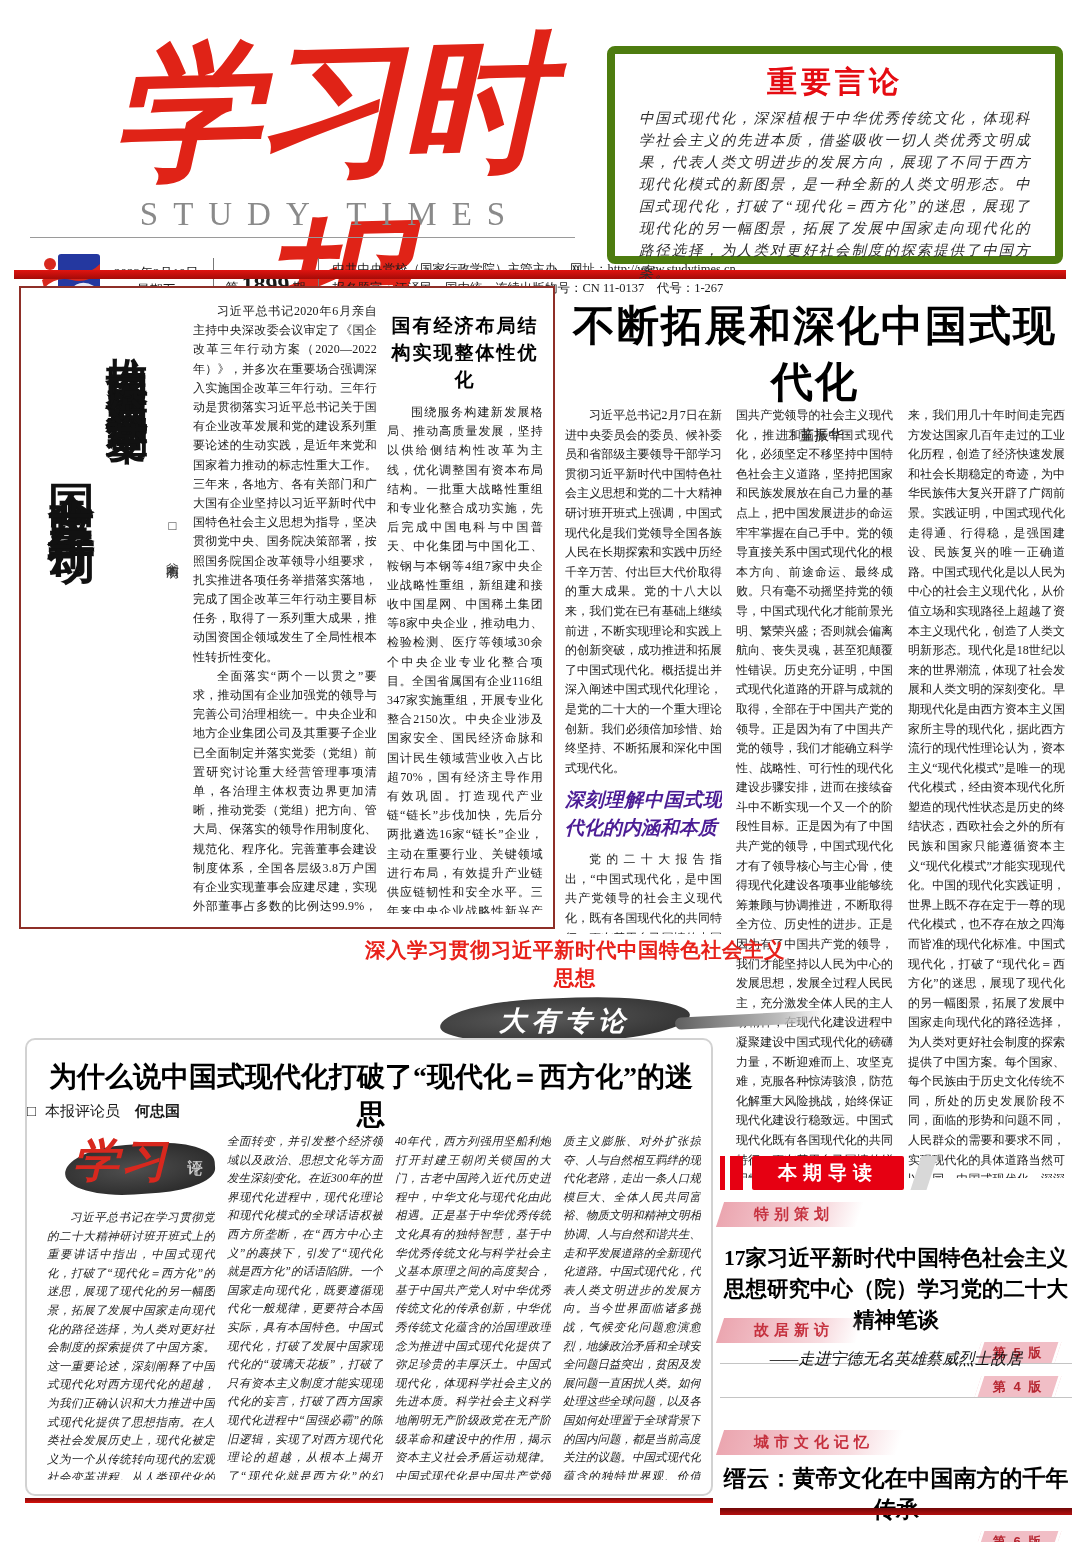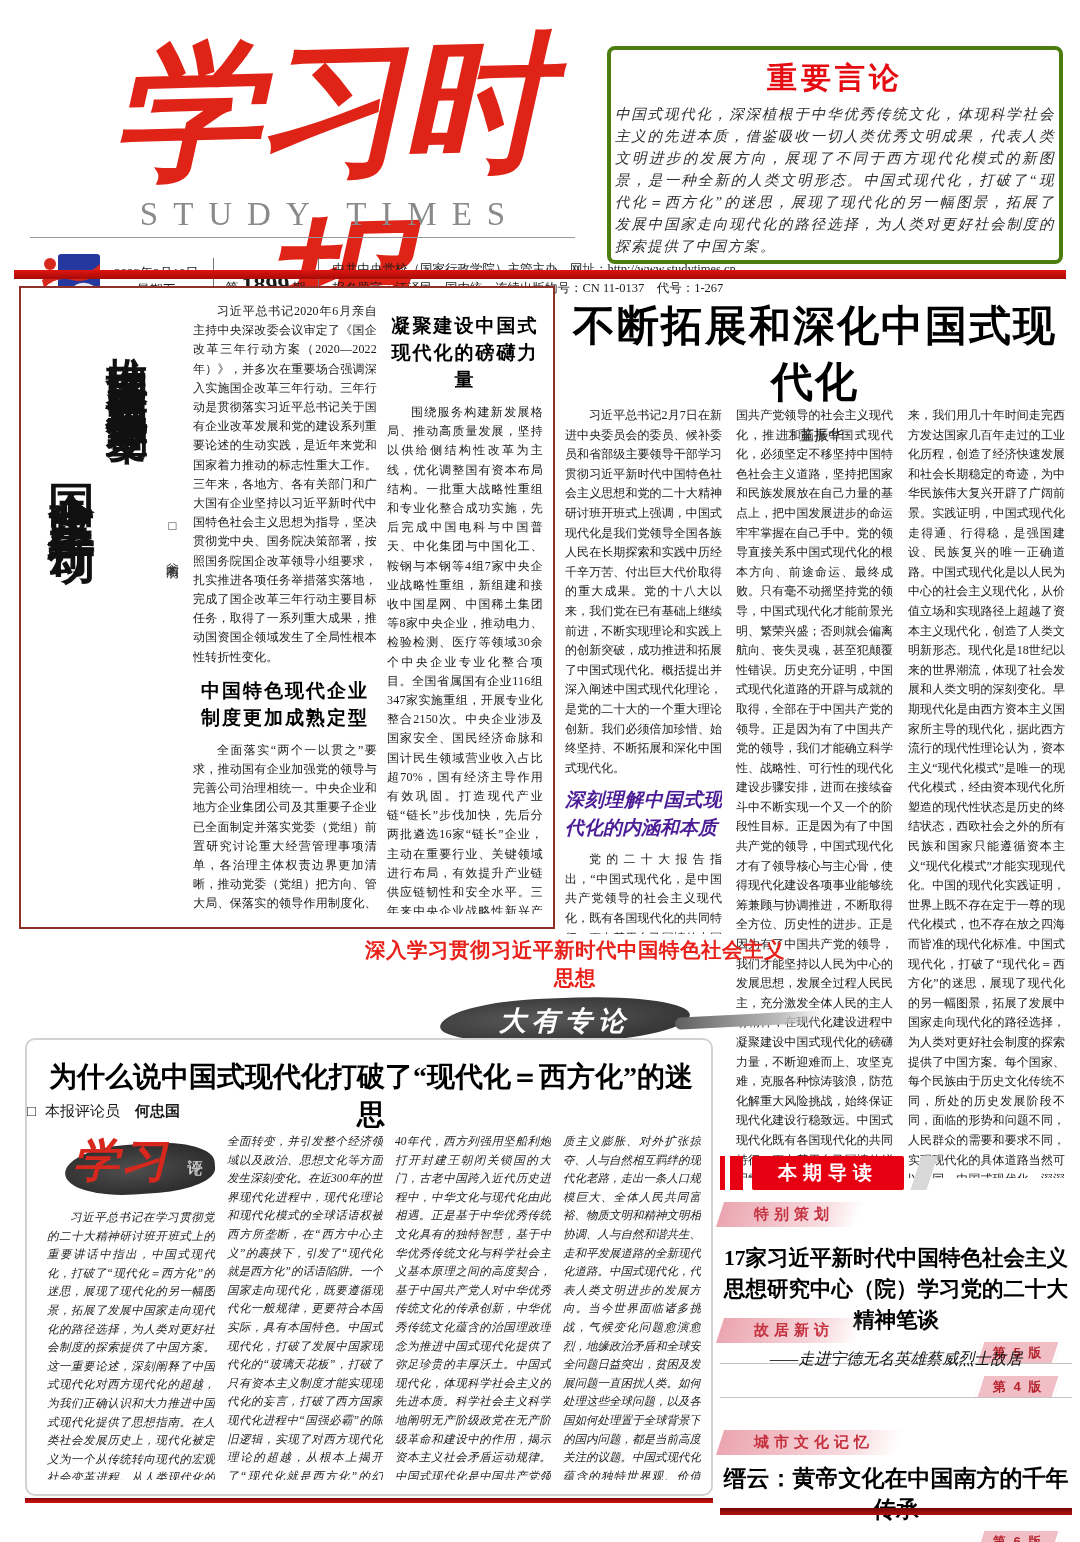--- a/index.html
+++ b/index.html
@@ -25,21 +25,21 @@
   .logo-wrap { width:64px; height:48px; position:relative; flex:0 0 64px; }
   .date-block { text-align:center; font-size:13px; line-height:17px; padding:0 10px; white-space:nowrap; }
   .vdiv { width:0; border-left:1px solid #777; height:40px; margin:0 4px; }
   .issue-block { font-size:13px; white-space:nowrap; padding:0 8px; }
   .issue-no { font-size:24px; font-weight:bold; padding:0 3px; }
   .pub-block { font-size:12.5px; line-height:19px; padding-left:10px; white-space:nowrap; }
   .red-rule { left:14px; top:270px; width:1052px; height:9px; background:linear-gradient(#e01410,#a50b08); }
 
   
   .remarks-box { left:607px; top:46px; width:456px; height:218px; background:#fff;
-    border:4px solid #4d7c0f; border-radius:8px; padding:8px 4px 6px; }
+    border:8px solid #4d7c0f; border-radius:8px; padding:8px 24px 6px; }
   .remarks-title { text-align:center; color:#e50c12; font-weight:900; font-size:30px;
     letter-spacing:4px; margin-bottom:4px; }
   .remarks-body { font-size:14.5px; line-height:22px; letter-spacing:1.6px; color:#2e2e2e; }
 
   
   .left-box { left:19px; top:286px; width:536px; height:643px; background:#fff;
     border:2px solid #8e2f28; }
   .vtitle { writing-mode:vertical-rl; text-orientation:upright; font-weight:900; color:#111; }
   .vt-sub  { left:20px;  top:158px; font-size:47px; letter-spacing:8px; height:450px; }
   .vt-main { left:78px;  top:36px;  font-size:42px; letter-spacing:5px; height:585px; }
@@ -165,26 +165,25 @@
   <div class="remarks-body kai just">中国式现代化，深深植根于中华优秀传统文化，体现科学社会主义的先进本质，借鉴吸收一切人类优秀文明成果，代表人类文明进步的发展方向，展现了不同于西方现代化模式的新图景，是一种全新的人类文明形态。中国式现代化，打破了“现代化＝西方化”的迷思，展现了现代化的另一幅图景，拓展了发展中国家走向现代化的路径选择，为人类对更好社会制度的探索提供了中国方案。</div>
 </div>
 
 <div class="abs left-box">
   <div class="abs vtitle sans vt-sub clip">国企改革三年行动</div>
   <div class="abs vtitle sans vt-main clip">推动国资国企领域发生深刻变革</div>
   <div class="abs vt-byline">□ 翁杰明</div>
 
   <div class="abs lb-col lb-colA just clip">
     <p class="ind">习近平总书记2020年6月亲自主持中央深改委会议审定了《国企改革三年行动方案（2020—2022年）》，并多次在重要场合强调深入实施国企改革三年行动。三年行动是贯彻落实习近平总书记关于国有企业改革发展和党的建设系列重要论述的生动实践，是近年来党和国家着力推动的标志性重大工作。三年来，各地方、各有关部门和广大国有企业坚持以习近平新时代中国特色社会主义思想为指导，坚决贯彻党中央、国务院决策部署，按照国务院国企改革领导小组要求，扎实推进各项任务举措落实落地，完成了国企改革三年行动主要目标任务，取得了一系列重大成果，推动国资国企领域发生了全局性根本性转折性变化。</p>
-    <div class="lb-subhead">中国特色现代企业制度更加成熟定型</div>
     <p class="ind">全面落实“两个一以贯之”要求，推动国有企业加强党的领导与完善公司治理相统一。中央企业和地方企业集团公司及其重要子企业已全面制定并落实党委（党组）前置研究讨论重大经营管理事项清单，各治理主体权责边界更加清晰，推动党委（党组）把方向、管大局、保落实的领导作用制度化、规范化、程序化。完善董事会建设制度体系，全国各层级3.8万户国有企业实现董事会应建尽建，实现外部董事占多数的比例达99.9%，董事会职权分层分类落实，董事会运作逐步规范高效，更好发挥董事会定战略、作决策、防风险作用。中央企业子企业和地方国有企业建立董事会向经理层授权管理制度的户数占比均超过97%，普遍健全授权后的定期跟踪、评估调整机制，有效保障了经理层依法履行谋经营、抓落实、强管理职责。在完成国资委直接监管企业公司制改制基础上，中央党政机关和事业单位管理的1.5万户、地方政府管理的15万户国有企业全部完成公司制改制，国有企业有限责任的法律基础进一步夯实。中国特色现代企业制度更广更深落实落细，推动国有企业治理机制发生了根本变化，将制度优势更好转化为治理效能，成功探索形成了国有企业治理的中国方案。</p>
   </div>
 
   <div class="abs lb-col lb-colB just clip">
-    <div class="lb-subhead">凝聚建设中国式现代化的磅礴力量</div>
+    <div class="lb-subhead">国有经济布局结构实现整体性优化</div>
     <p class="ind">围绕服务构建新发展格局、推动高质量发展，坚持以供给侧结构性改革为主线，优化调整国有资本布局结构。一批重大战略性重组和专业化整合成功实施，先后完成中国电科与中国普天、中化集团与中国化工、鞍钢与本钢等4组7家中央企业战略性重组，新组建和接收中国星网、中国稀土集团等8家中央企业，推动电力、检验检测、医疗等领域30余个中央企业专业化整合项目。全国省属国有企业116组347家实施重组，开展专业化整合2150次。中央企业涉及国家安全、国民经济命脉和国计民生领域营业收入占比超70%，国有经济主导作用有效巩固。打造现代产业链“链长”步伐加快，先后分两批遴选16家“链长”企业，主动在重要行业、关键领域进行布局，有效提升产业链供应链韧性和安全水平。三年来中央企业战略性新兴产业年均投资增速超过20%，营业收入占比达到35%以上。推进瘦身健体、突出主责主业成效显著，“两非”（非主业、非优势）、“两资”（低效、无效资产）清退既定任务基本完成，以市场化方式盘活存量资产3066.5亿元，增值234.1亿元，中央企业从事主业的户数占比达到93%。全面完成“僵尸企业”处置和特困企业治理，“压减”工作大力推进，中央企业存量法人户数压减44%，管理层级大多数控制在四级（含）以内。剥离国有企业办社会职能和解决历史遗留问题全面扫尾，全国国资系统监管企业1500万户“三供一业”分离，1900个教育机构、2525个医疗机构深化改革，173.2万名厂办大集体职工安置和2027万名退休人员社会化管理完成比例均达到99.6%以上，历史性地解决了长期以来社企不分的难题，为国有企业公平参与竞争创造了更好条件。通过布局优化和结构调整，国有资本配置效率明显提升，国有企业战略支撑作用有效发挥，国有经济竞争力、创新力、控制力、影响力和抗风险能力显著提升。</p>
 
   </div>
 </div>
 
 <div class="abs r-art">
   <div class="r-headline">不断拓展和深化中国式现代化</div>
   <div class="r-byline">□ 董振华</div>
   <div class="r-cols">
     <div class="r-col r-col1 just clip">

